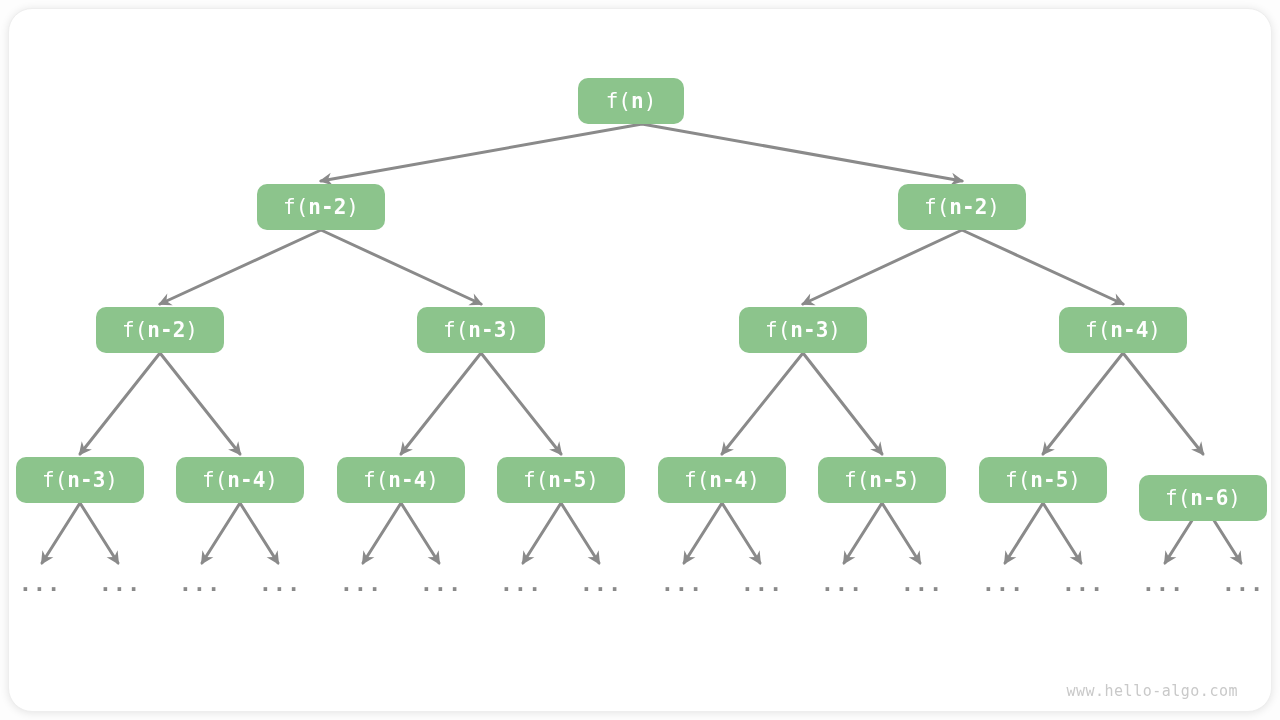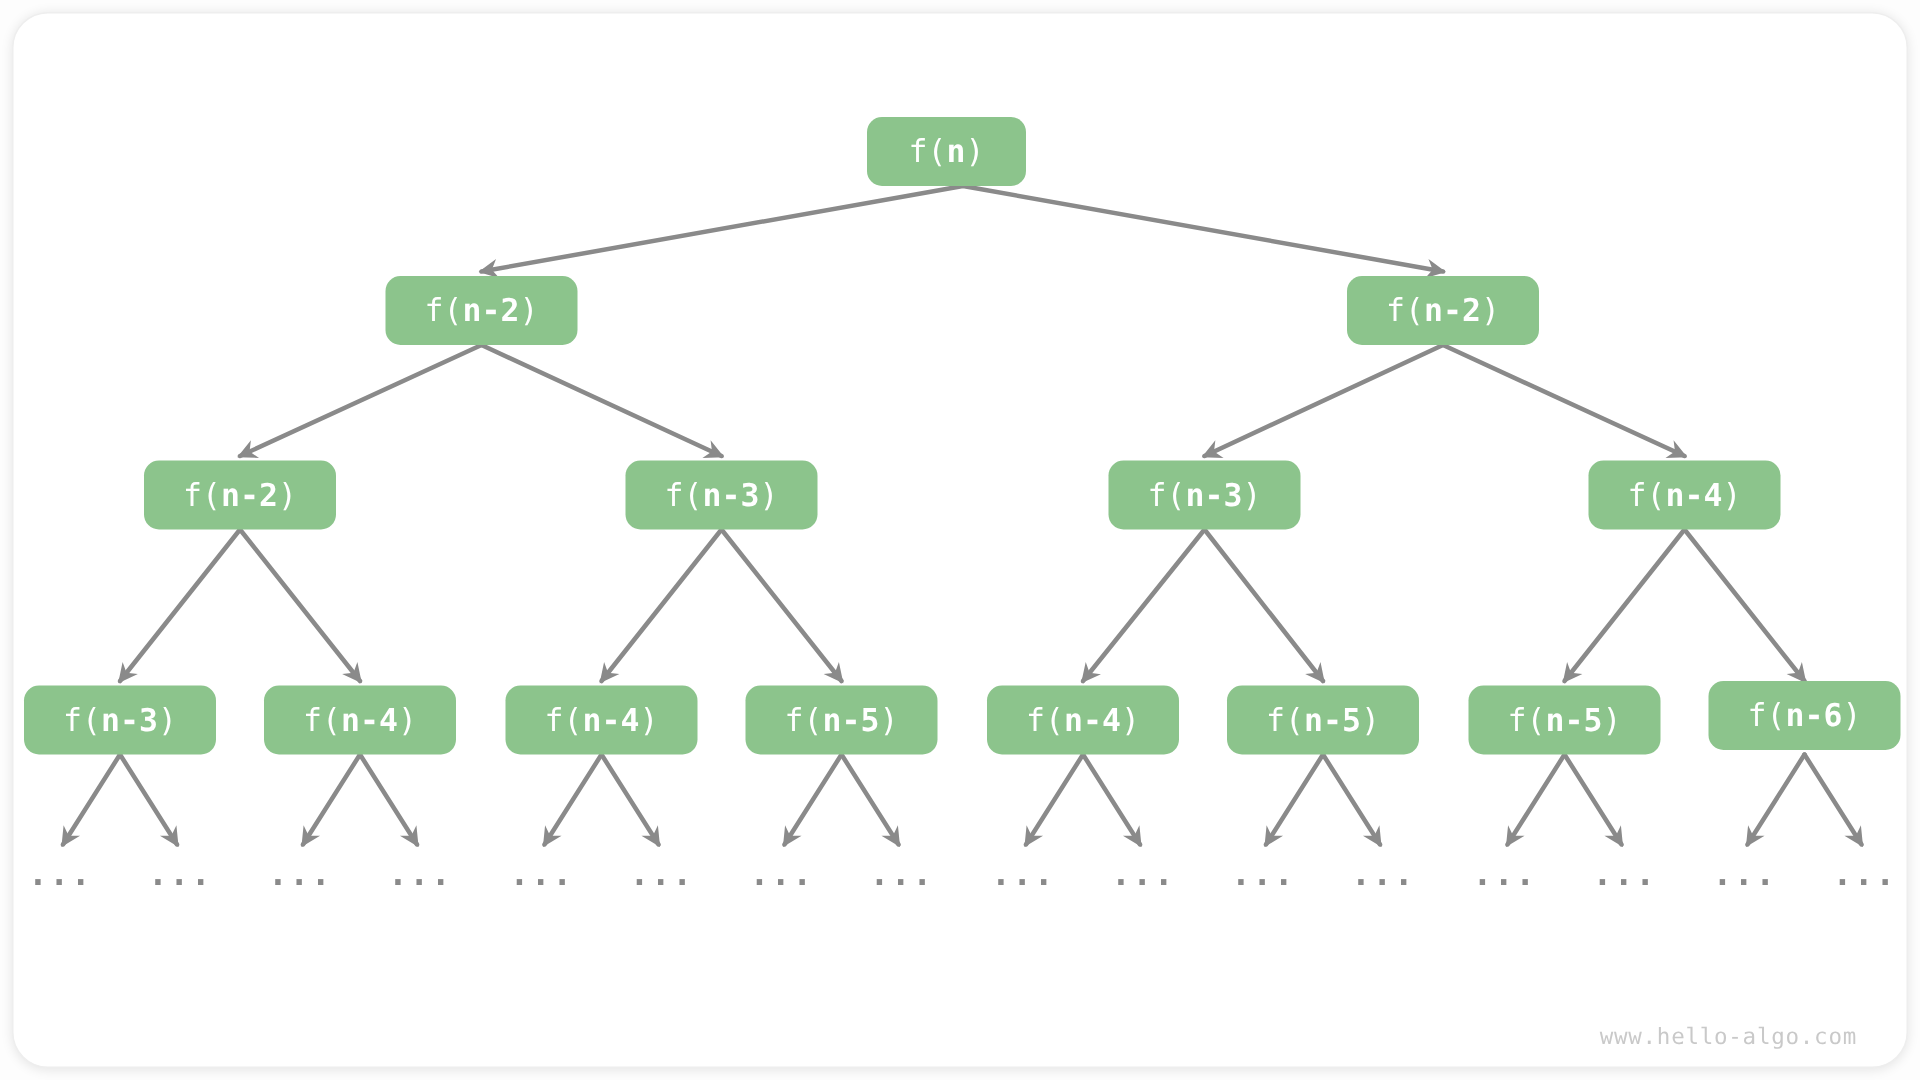--- a/index.html
+++ b/index.html
@@ -156,21 +156,21 @@
       </div>
       <div class="node" style="left: 658px; top: 457px; width: 128px; height: 46px; border-radius: 10px; font-size: 21px;">
         <span>f(<b>n-4</b>)</span>
       </div>
       <div class="node" style="left: 818px; top: 457px; width: 128px; height: 46px; border-radius: 10px; font-size: 21px;">
         <span>f(<b>n-5</b>)</span>
       </div>
       <div class="node" style="left: 979px; top: 457px; width: 128px; height: 46px; border-radius: 10px; font-size: 21px;">
         <span>f(<b>n-5</b>)</span>
       </div>
-      <div class="node" style="left: 1139px; top: 454px; width: 128px; height: 46px; border-radius: 10px; font-size: 21px;">
+      <div class="node" style="left: 1139px; top: 475px; width: 128px; height: 46px; border-radius: 10px; font-size: 21px;">
         <span>f(<b>n-6</b>)</span>
       </div>
       <div class="dots" style="left: 40px; top: 573px;">...</div>
       <div class="dots" style="left: 120px; top: 573px;">...</div>
       <div class="dots" style="left: 200px; top: 573px;">...</div>
       <div class="dots" style="left: 280px; top: 573px;">...</div>
       <div class="dots" style="left: 361px; top: 573px;">...</div>
       <div class="dots" style="left: 441px; top: 573px;">...</div>
       <div class="dots" style="left: 521px; top: 573px;">...</div>
       <div class="dots" style="left: 601px; top: 573px;">...</div>

